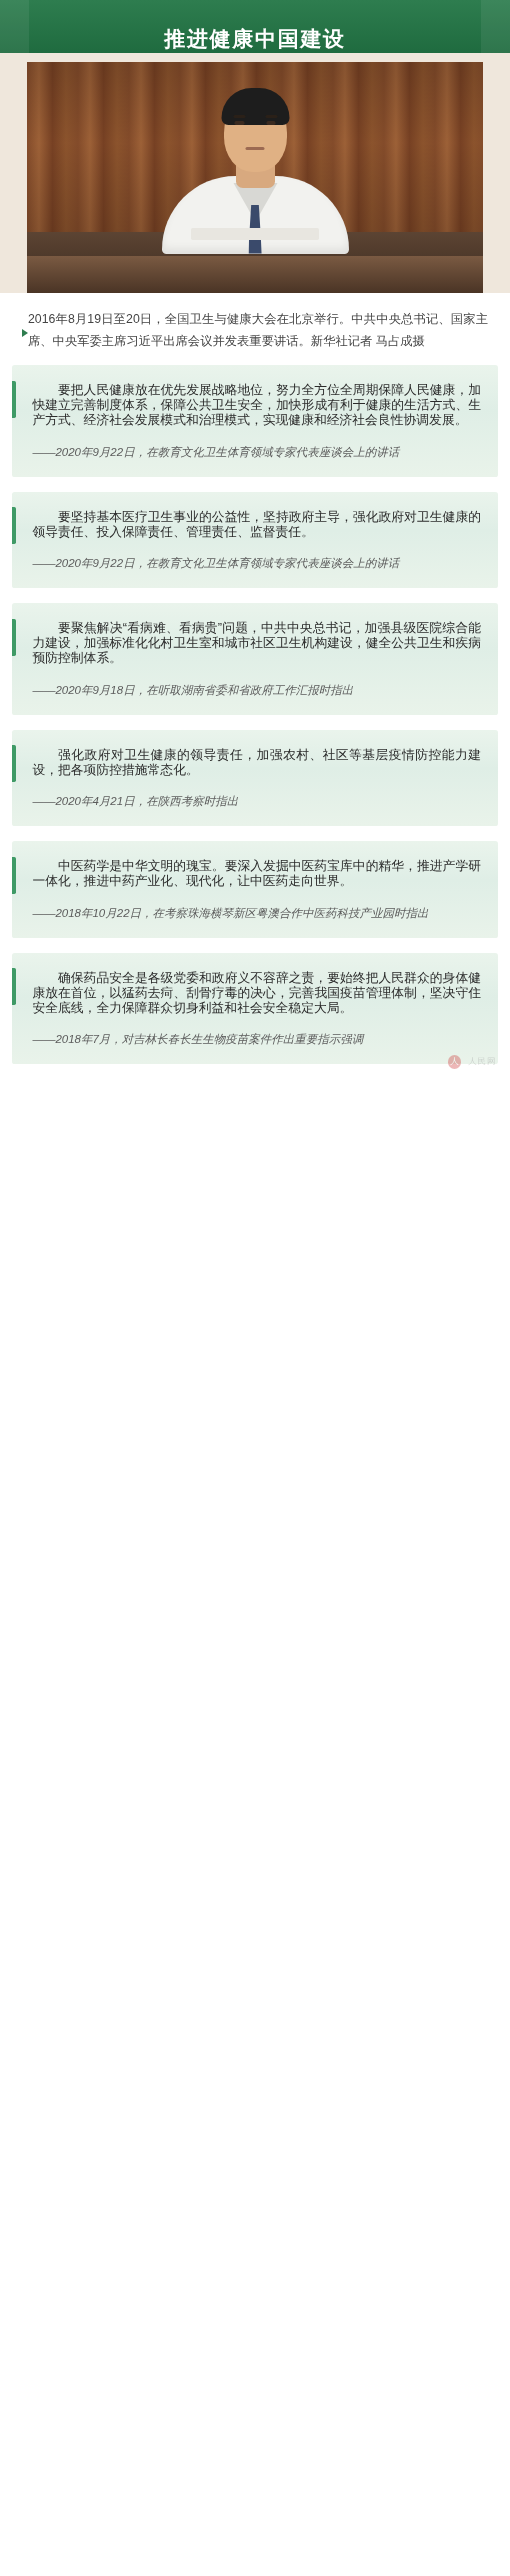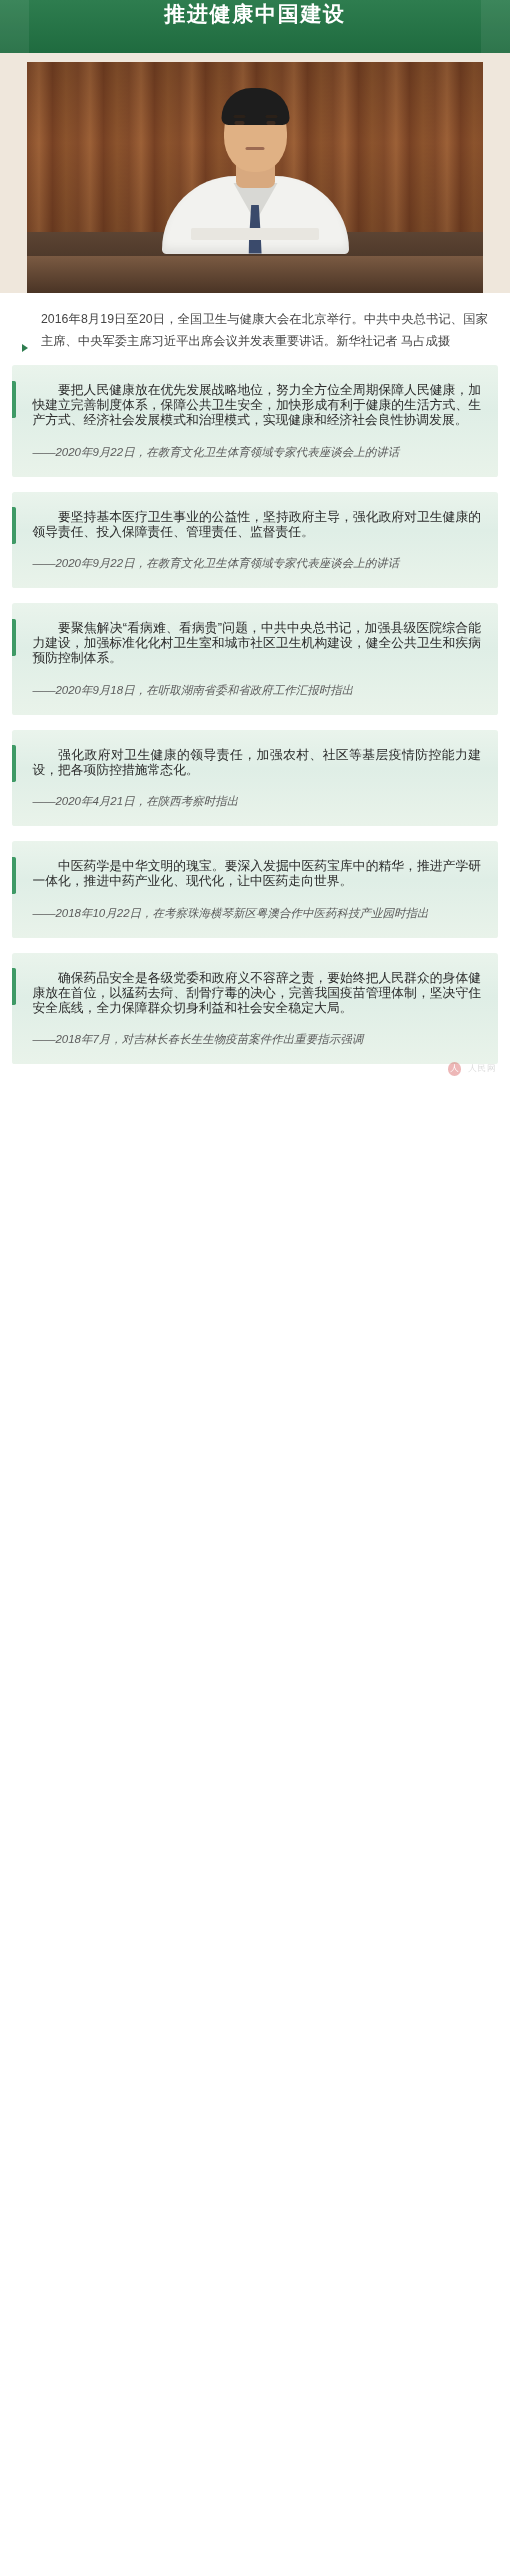--- a/index.html
+++ b/index.html
@@ -16,21 +16,21 @@
     background: #ffffff;
     padding-bottom: 8.5px;
   }
 
   
   .header {
     width: 510px;
     height: 53px;
     background: linear-gradient(180deg, #2e7d4f 0%, #1f6b3f 100%);
     display: flex;
-    align-items: flex-start;
+    align-items: flex-end;
     justify-content: center;
     position: relative;
   }
   .header-title {
     color: #ffffff;
     font-size: 21px;
     font-weight: bold;
     letter-spacing: 1.7px;
     text-align: center;
   }
@@ -156,22 +156,22 @@
   }
 
   
   .caption-wrap {
     width: 510px;
     background: #ffffff;
     padding: 15.3px 22px 13.6px 22px;
   }
   .caption {
     display: flex;
-    gap: 13px;
-    align-items: flex-end;
+    gap: 0;
+    align-items: center;
   }
   .caption-bullet {
     flex: 0 0 auto;
     margin-top: 6px;
     width: 0; height: 0;
     border-left: 6px solid #2e7d4f;
     border-top: 4.3px solid transparent;
     border-bottom: 4.3px solid transparent;
   }
   .caption-text {
@@ -211,21 +211,21 @@
     line-height: 22px;
     color: #5c5c5c;
     text-align: justify;
     font-style: italic;
   }
 
   
   .watermark {
     position: absolute;
     right: 13.6px;
-    bottom: 12px;
+    bottom: 19px;
     display: flex;
     align-items: center;
     gap: 7px;
     opacity: 0.35;
   }
   .wm-circle {
     width: 13.6px; height: 13.6px; border-radius: 50%;
     background: #c33; position: relative;
   }
   .wm-circle::after {

